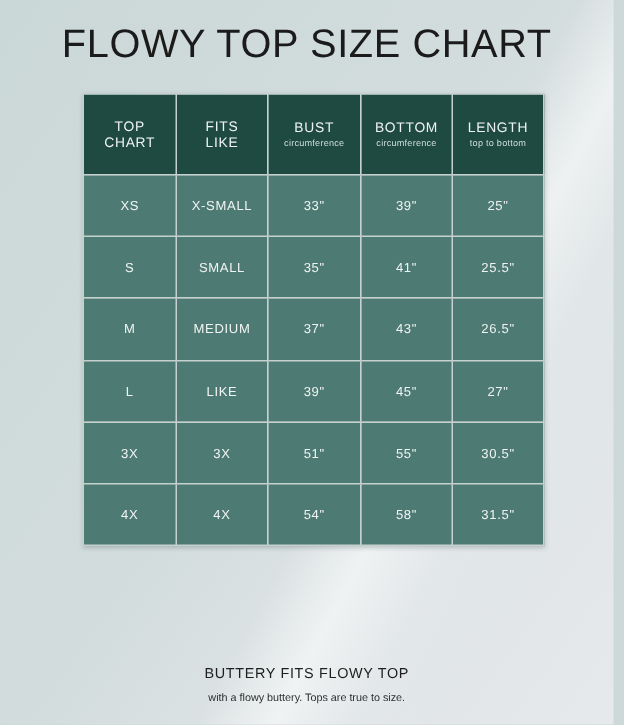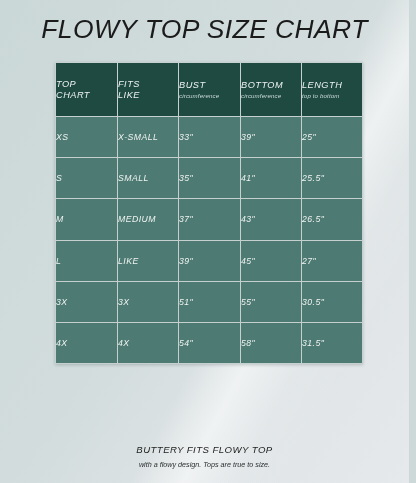--- a/index.html
+++ b/index.html
@@ -19,21 +19,20 @@
     width: 409px;
     height: 483px;
     box-sizing: border-box;
     background:
       linear-gradient(118deg,
         rgba(255,255,255,0.00) 58%,
         rgba(255,255,255,0.55) 66%,
         rgba(255,255,255,0.10) 74%,
         rgba(255,255,255,0.00) 82%),
       linear-gradient(125deg, #cbd8d8 0%, #d2dcdc 46%, #dfe4e6 72%, #e6e9eb 100%);
-    font-style: italic;
   }
 
   
   #title {
     position: absolute;
     left: 0;
     right: 0;
     top: 14px;
     text-align: center;
     font-size: 26.5px;
@@ -55,21 +54,21 @@
   }
   #chart-table col.c-size   { width: 62px; }
   #chart-table col.c-fits   { width: 61px; }
   #chart-table col.c-bust   { width: 62px; }
   #chart-table col.c-bottom { width: 61px; }
   #chart-table col.c-length { width: 61px; }
 
   #chart-table th,
   #chart-table td {
     border: 1px solid #c6d1cf;
-    text-align: left;
+    text-align: center;
     vertical-align: middle;
     color: #edf2f1;
     padding: 0;
   }
 
   
   #chart-table thead th {
     background: #1f4a42;
     height: 53px;
     font-weight: 400;
@@ -199,16 +198,16 @@
         <td>4X</td>
         <td>54"</td>
         <td>58"</td>
         <td>31.5"</td>
       </tr>
     </tbody>
   </table>
 
   <div id="footer">
     <div id="footer-title">BUTTERY FITS FLOWY TOP</div>
-    <span class="footer-line">with a flowy design. Tops are true to size.</span>
+    <span class="footer-line">with a flowy buttery. Tops are true to size.</span>
   </div>
 
 </div>
 
 </body></html>

